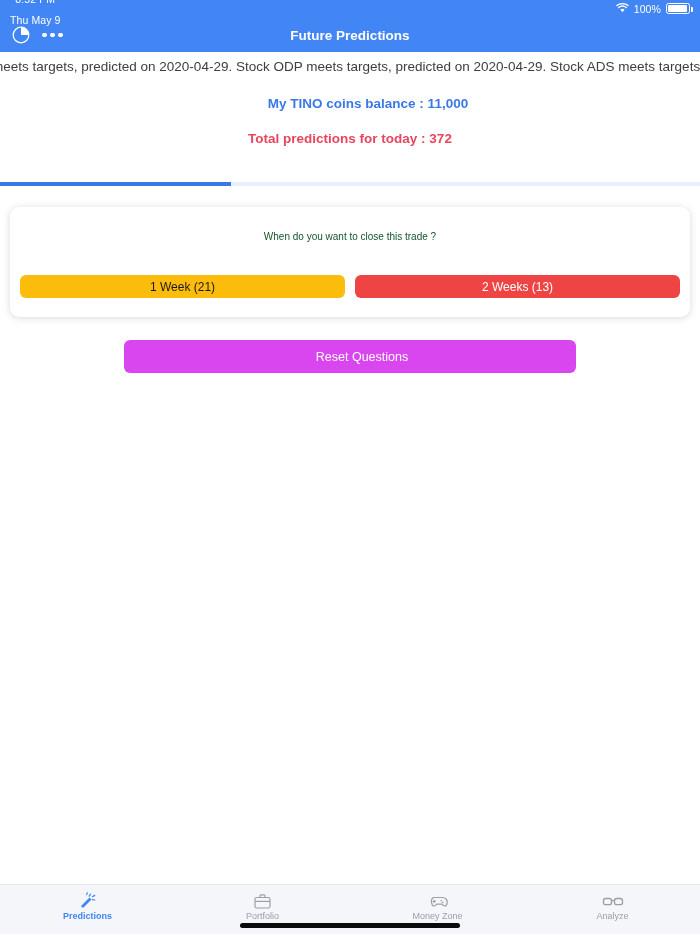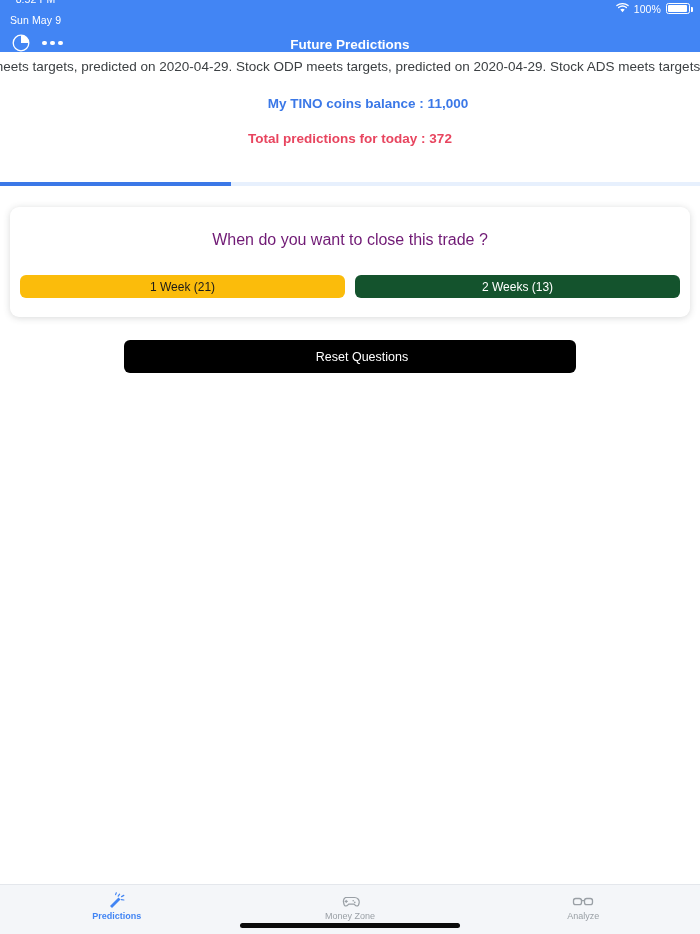--- a/index.html
+++ b/index.html
@@ -29,21 +29,21 @@
     position:relative; display:inline-block;
   }
   .battery::after {
     content:""; position:absolute; right:-3.5px; top:3px;
     width:2px; height:5px; background:#fff; border-radius:0 1px 1px 0;
   }
   .battery .lvl { position:absolute; left:1.3px; top:1.3px; bottom:1.3px; width:19px; background:#fff; border-radius:1px; }
 
   .navbar {
     position:absolute; top:18px; left:0; width:576px; height:34px;
-    display:flex; align-items:flex-end; padding:0 12px;
+    display:flex; align-items:center; padding:0 12px;
   }
   .nav-left { display:flex; align-items:center; gap:12px; }
   .pie-icon svg { display:block; }
   .ellipsis-icon { display:flex; gap:3.5px; align-items:center; }
   .ellipsis-icon i { width:4.5px; height:4.5px; border-radius:50%; background:#fff; display:block; }
   .nav-title {
     position:absolute; left:0; width:700px; text-align:center;
     font-size:13.5px; font-weight:bold; color:#fff; pointer-events:none;
   }
 
@@ -73,21 +73,21 @@
   .progress-fill { height:4px; background:#3B78E7; width:33.2%; }
 
   
   .card {
     position:absolute; top:207px; left:10px; width:680px; height:110px;
     background:#fff; border-radius:9px;
     box-shadow:0 1px 7px rgba(60,64,67,.20);
   }
   .card-question {
     position:absolute; top:24px; left:0; width:680px; text-align:center;
-    font-size:16px; color:#701a75;
+    font-size:10px; color:#14532d;
   }
   .options {
     position:absolute; top:68px; left:10px; width:660px; height:23px;
     display:flex; gap:10px;
   }
   .opt {
     flex:1; border:none; border-radius:6px; cursor:pointer;
     font-size:12px; font-family:inherit;
     display:flex; align-items:center; justify-content:center;
   }
@@ -123,21 +123,21 @@
 </head>
 <body>
 
 <div class="screen">
 
   <div class="header">
 
     <div class="statusbar">
       <div class="status-left">
         <span>8:52 PM</span>
-        <span>Sun May 9</span>
+        <span>Thu May 9</span>
       </div>
       <div class="status-right">
         <span class="wifi-icon">
           <svg width="13" height="10" viewBox="0 0 13 10">
             <path d="M6.5 9.2 L4.3 6.6 a3.6 3.6 0 0 1 4.4 0 Z" fill="#fff"></path>
             <path d="M2.6 4.6 a6.2 6.2 0 0 1 7.8 0" stroke="#fff" stroke-width="1.3" fill="none" stroke-linecap="round"></path>
             <path d="M0.9 2.6 a9 9 0 0 1 11.2 0" stroke="#fff" stroke-width="1.3" fill="none" stroke-linecap="round"></path>
           </svg>
         </span>
         <span>100%</span>
@@ -173,38 +173,48 @@
   <div class="stat stat-total" style="color: rgb(232, 69, 95);">Total predictions for today : 372</div>
 
   <div class="progress-track">
     <div class="progress-fill" style="width: 33%;"></div>
   </div>
 
   <div class="card">
     <div class="card-question">When do you want to close this trade ?</div>
     <div class="options">
       <button class="opt opt-1" style="background: rgb(251, 188, 11);">1 Week (21)</button>
-      <button class="opt opt-2" style="background: #14532d;">2 Weeks (13)</button>
-    </div>
-  </div>
-
-  <button class="reset-btn" style="background: #000000; padding-left: 24px;">Reset Questions</button>
+      <button class="opt opt-2" style="background: #ef4444;">2 Weeks (13)</button>
+    </div>
+  </div>
+
+  <button class="reset-btn" style="background: #d946ef; padding-left: 24px;">Reset Questions</button>
 
   <div class="tabbar">
 
     <div class="tab active">
       <span class="tab-icon">
         <svg width="19" height="19" viewBox="0 0 19 19">
           <path d="M5 16 L13.5 7.5 L11.5 5.5 L3 14 Z" fill="#4285F4"></path>
           <path d="M11.2 4.2 L12.6 2.2 M14.6 4.6 L16.8 3.4 M14.4 7.6 L16.9 8.0 M8.6 2.6 L9.3 0.8" stroke="#4285F4" stroke-width="1.2" stroke-linecap="round"></path>
         </svg>
       </span>
       <span class="tab-label">Predictions</span>
     </div>
 
+    <div class="tab">
+      <span class="tab-icon">
+        <svg width="19" height="19" viewBox="0 0 19 19">
+          <rect x="2" y="5.5" width="15" height="10.5" rx="1.8" stroke="#9AA0A6" stroke-width="1.2" fill="none"></rect>
+          <path d="M7 5.5 V4 a1.2 1.2 0 0 1 1.2-1.2 h2.6 A1.2 1.2 0 0 1 12 4 v1.5" stroke="#9AA0A6" stroke-width="1.2" fill="none"></path>
+          <path d="M2 9.4 H17" stroke="#9AA0A6" stroke-width="1.2"></path>
+        </svg>
+      </span>
+      <span class="tab-label">Portfolio</span>
+    </div>
 
     <div class="tab">
       <span class="tab-icon">
         <svg width="20" height="19" viewBox="0 0 20 19">
           <path d="M5.4 5.5 h9.2 a4.6 4.6 0 0 1 4.6 5.1 c-.3 2.3-1.1 3.4-2.4 3.4 -1.2 0-1.8-.9-2.7-1.8 h-5.4 c-.9.9-1.5 1.8-2.7 1.8 -1.3 0-2.1-1.1-2.4-3.4 A4.6 4.6 0 0 1 5.4 5.5 Z" stroke="#9AA0A6" stroke-width="1.2" fill="none"></path>
           <path d="M6.2 8.3 v2.2 M5.1 9.4 h2.2" stroke="#9AA0A6" stroke-width="1.1" stroke-linecap="round"></path>
           <circle cx="13.2" cy="8.8" r=".8" fill="#9AA0A6"></circle>
           <circle cx="14.8" cy="10.4" r=".8" fill="#9AA0A6"></circle>
         </svg>
       </span>

